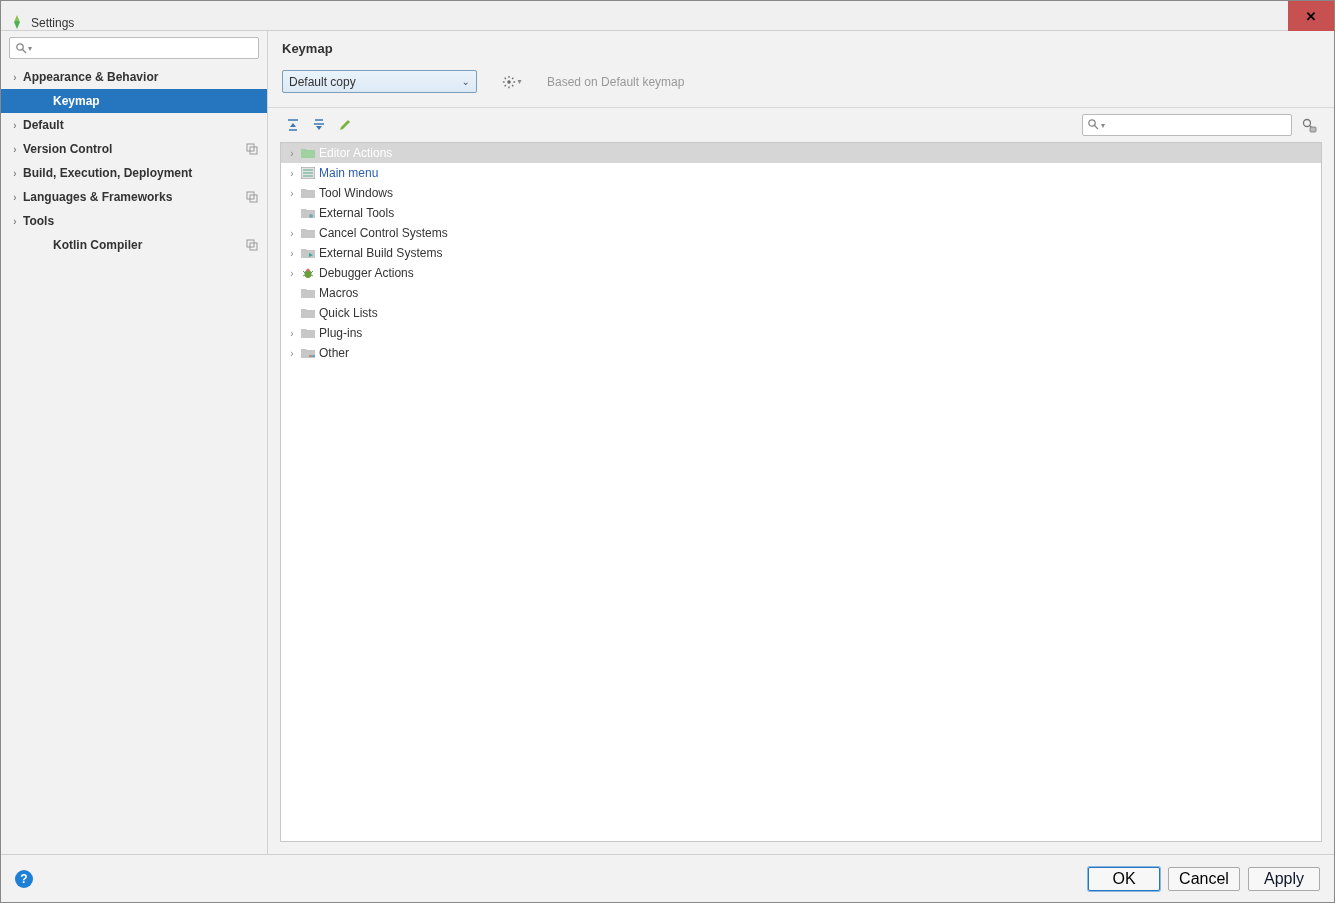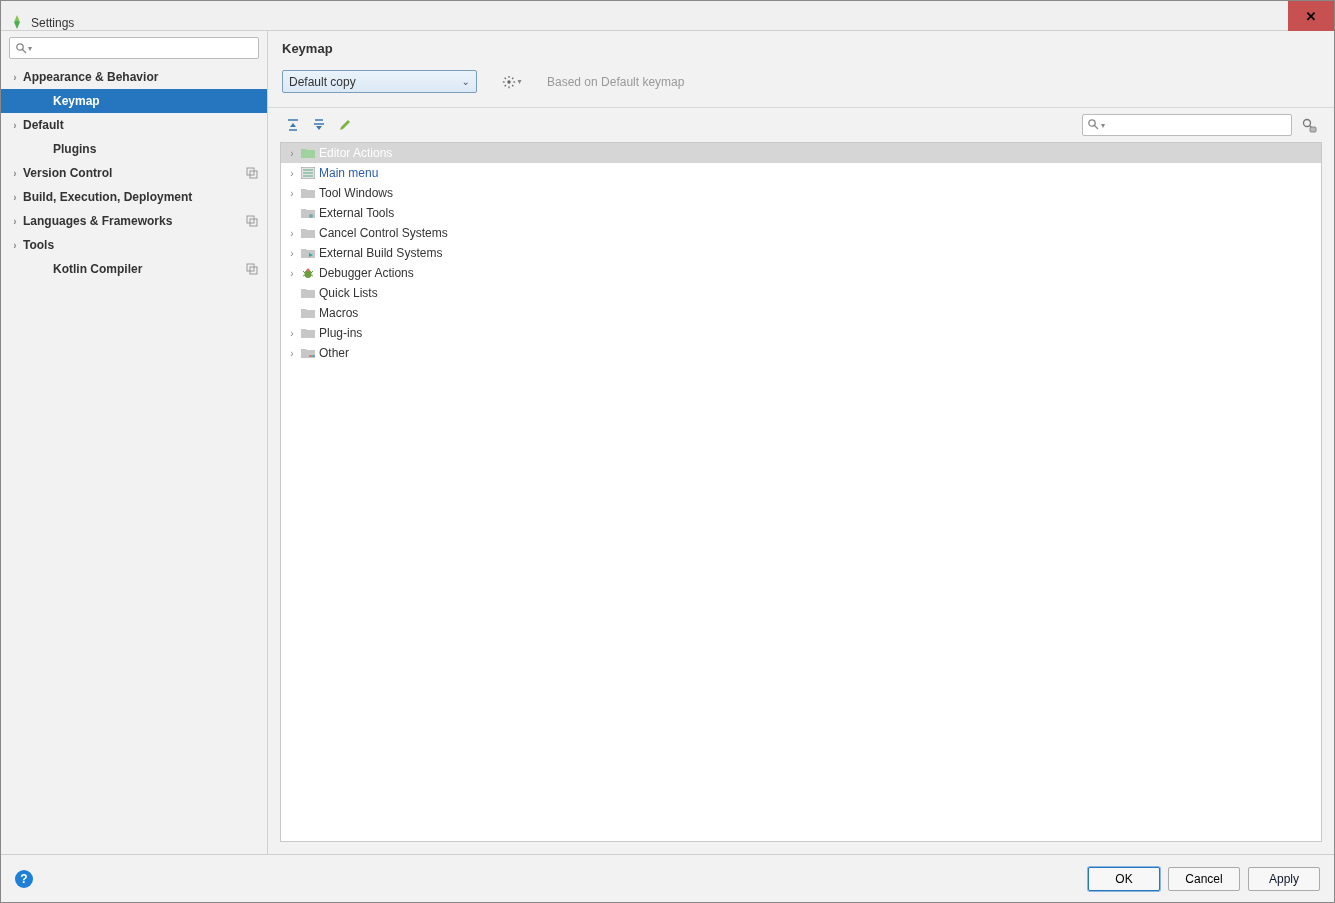--- a/index.html
+++ b/index.html
@@ -212,21 +212,21 @@
   display:inline-flex;align-items:center;justify-content:center;
   font-size:12px;font-weight:bold;
   cursor:pointer;
 }
 .footer .spacer { flex:1; }
 .footer button {
   width:72px;height:24px;
   margin-left:8px;
   border:1px solid #aaa;
   background:#f7f7f7;
-  font-size:12px;
+  font-size:16px;
   cursor:pointer;
   border-radius:2px;
   text-align:center;
 }
 .footer button.primary {
   border:1px solid #2675bf;
   box-shadow: 0 0 0 1px #89b7e2;
 }
 .footer button:disabled {
   color:#0f172a;
@@ -269,24 +269,20 @@
         <span class="chev">›</span>
         <span>Appearance &amp; Behavior</span>
       </div>
       <div class="nav-item level2 noarrow selected">
         <span class="chev">›</span>
         <span>Keymap</span>
       </div>
       <div class="nav-item level1">
         <span class="chev">›</span>
         <span>Default</span>
-      </div>
-      <div class="nav-item level2 noarrow">
-        <span class="chev">›</span>
-        <span>Plugins</span>
       </div>
       <div class="nav-item level1">
         <span class="chev">›</span>
         <span>Version Control</span>
         <span class="proj-icon">
           <svg width="12" height="12" viewBox="0 0 12 12">
               <rect x="1" y="1" width="7" height="7" fill="none" stroke="#999"></rect>
               <rect x="4" y="4" width="7" height="7" fill="none" stroke="#999"></rect>
             </svg>
         </span>
@@ -464,30 +460,30 @@
         </span>
         <span class="label">Debugger Actions</span>
       </div>
       <div class="tree-row noarrow">
         <span class="chev">›</span>
         <span class="ticon">
           <svg width="14" height="12" viewBox="0 0 14 12">
               <path d="M0 2h5l1 1h8v8H0z" fill="#c7c7c7"></path>
             </svg>
         </span>
+        <span class="label">Macros</span>
+      </div>
+      <div class="tree-row noarrow">
+        <span class="chev">›</span>
+        <span class="ticon">
+          <svg width="14" height="12" viewBox="0 0 14 12">
+              <path d="M0 2h5l1 1h8v8H0z" fill="#c7c7c7"></path>
+            </svg>
+        </span>
         <span class="label">Quick Lists</span>
-      </div>
-      <div class="tree-row noarrow">
-        <span class="chev">›</span>
-        <span class="ticon">
-          <svg width="14" height="12" viewBox="0 0 14 12">
-              <path d="M0 2h5l1 1h8v8H0z" fill="#c7c7c7"></path>
-            </svg>
-        </span>
-        <span class="label">Macros</span>
       </div>
       <div class="tree-row">
         <span class="chev">›</span>
         <span class="ticon">
           <svg width="14" height="12" viewBox="0 0 14 12">
               <path d="M0 2h5l1 1h8v8H0z" fill="#c7c7c7"></path>
             </svg>
         </span>
         <span class="label">Plug-ins</span>
       </div>

